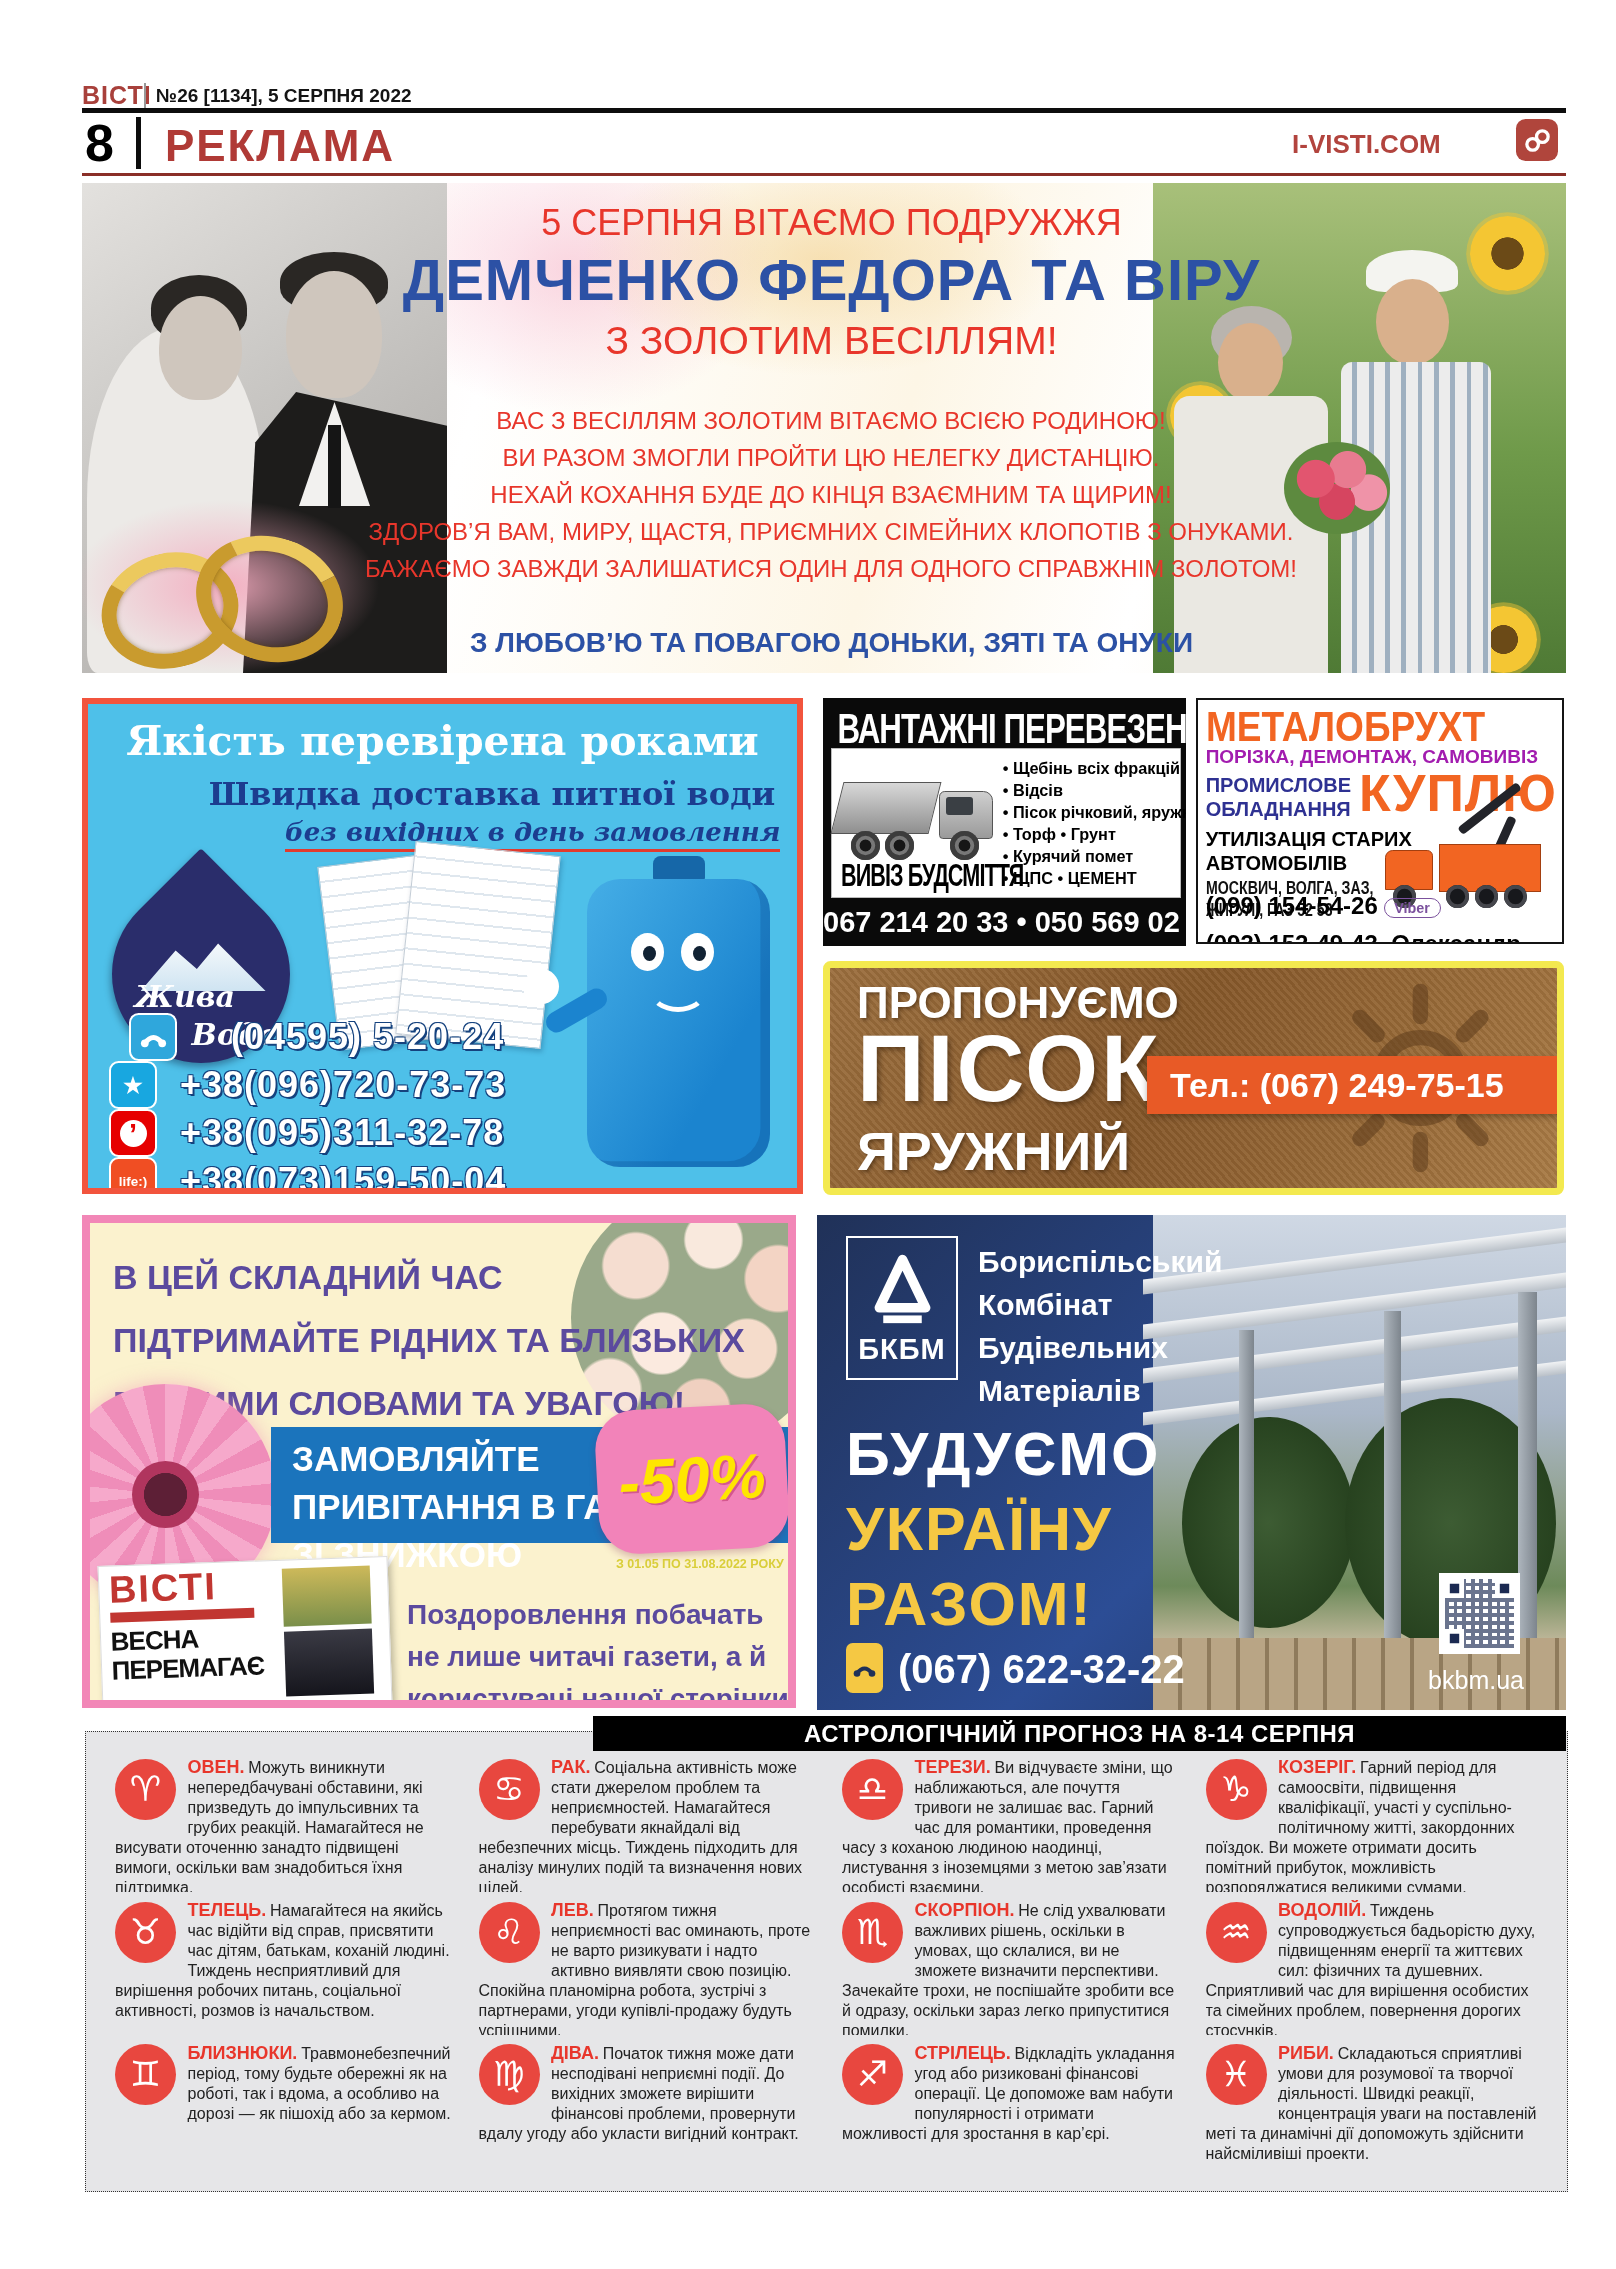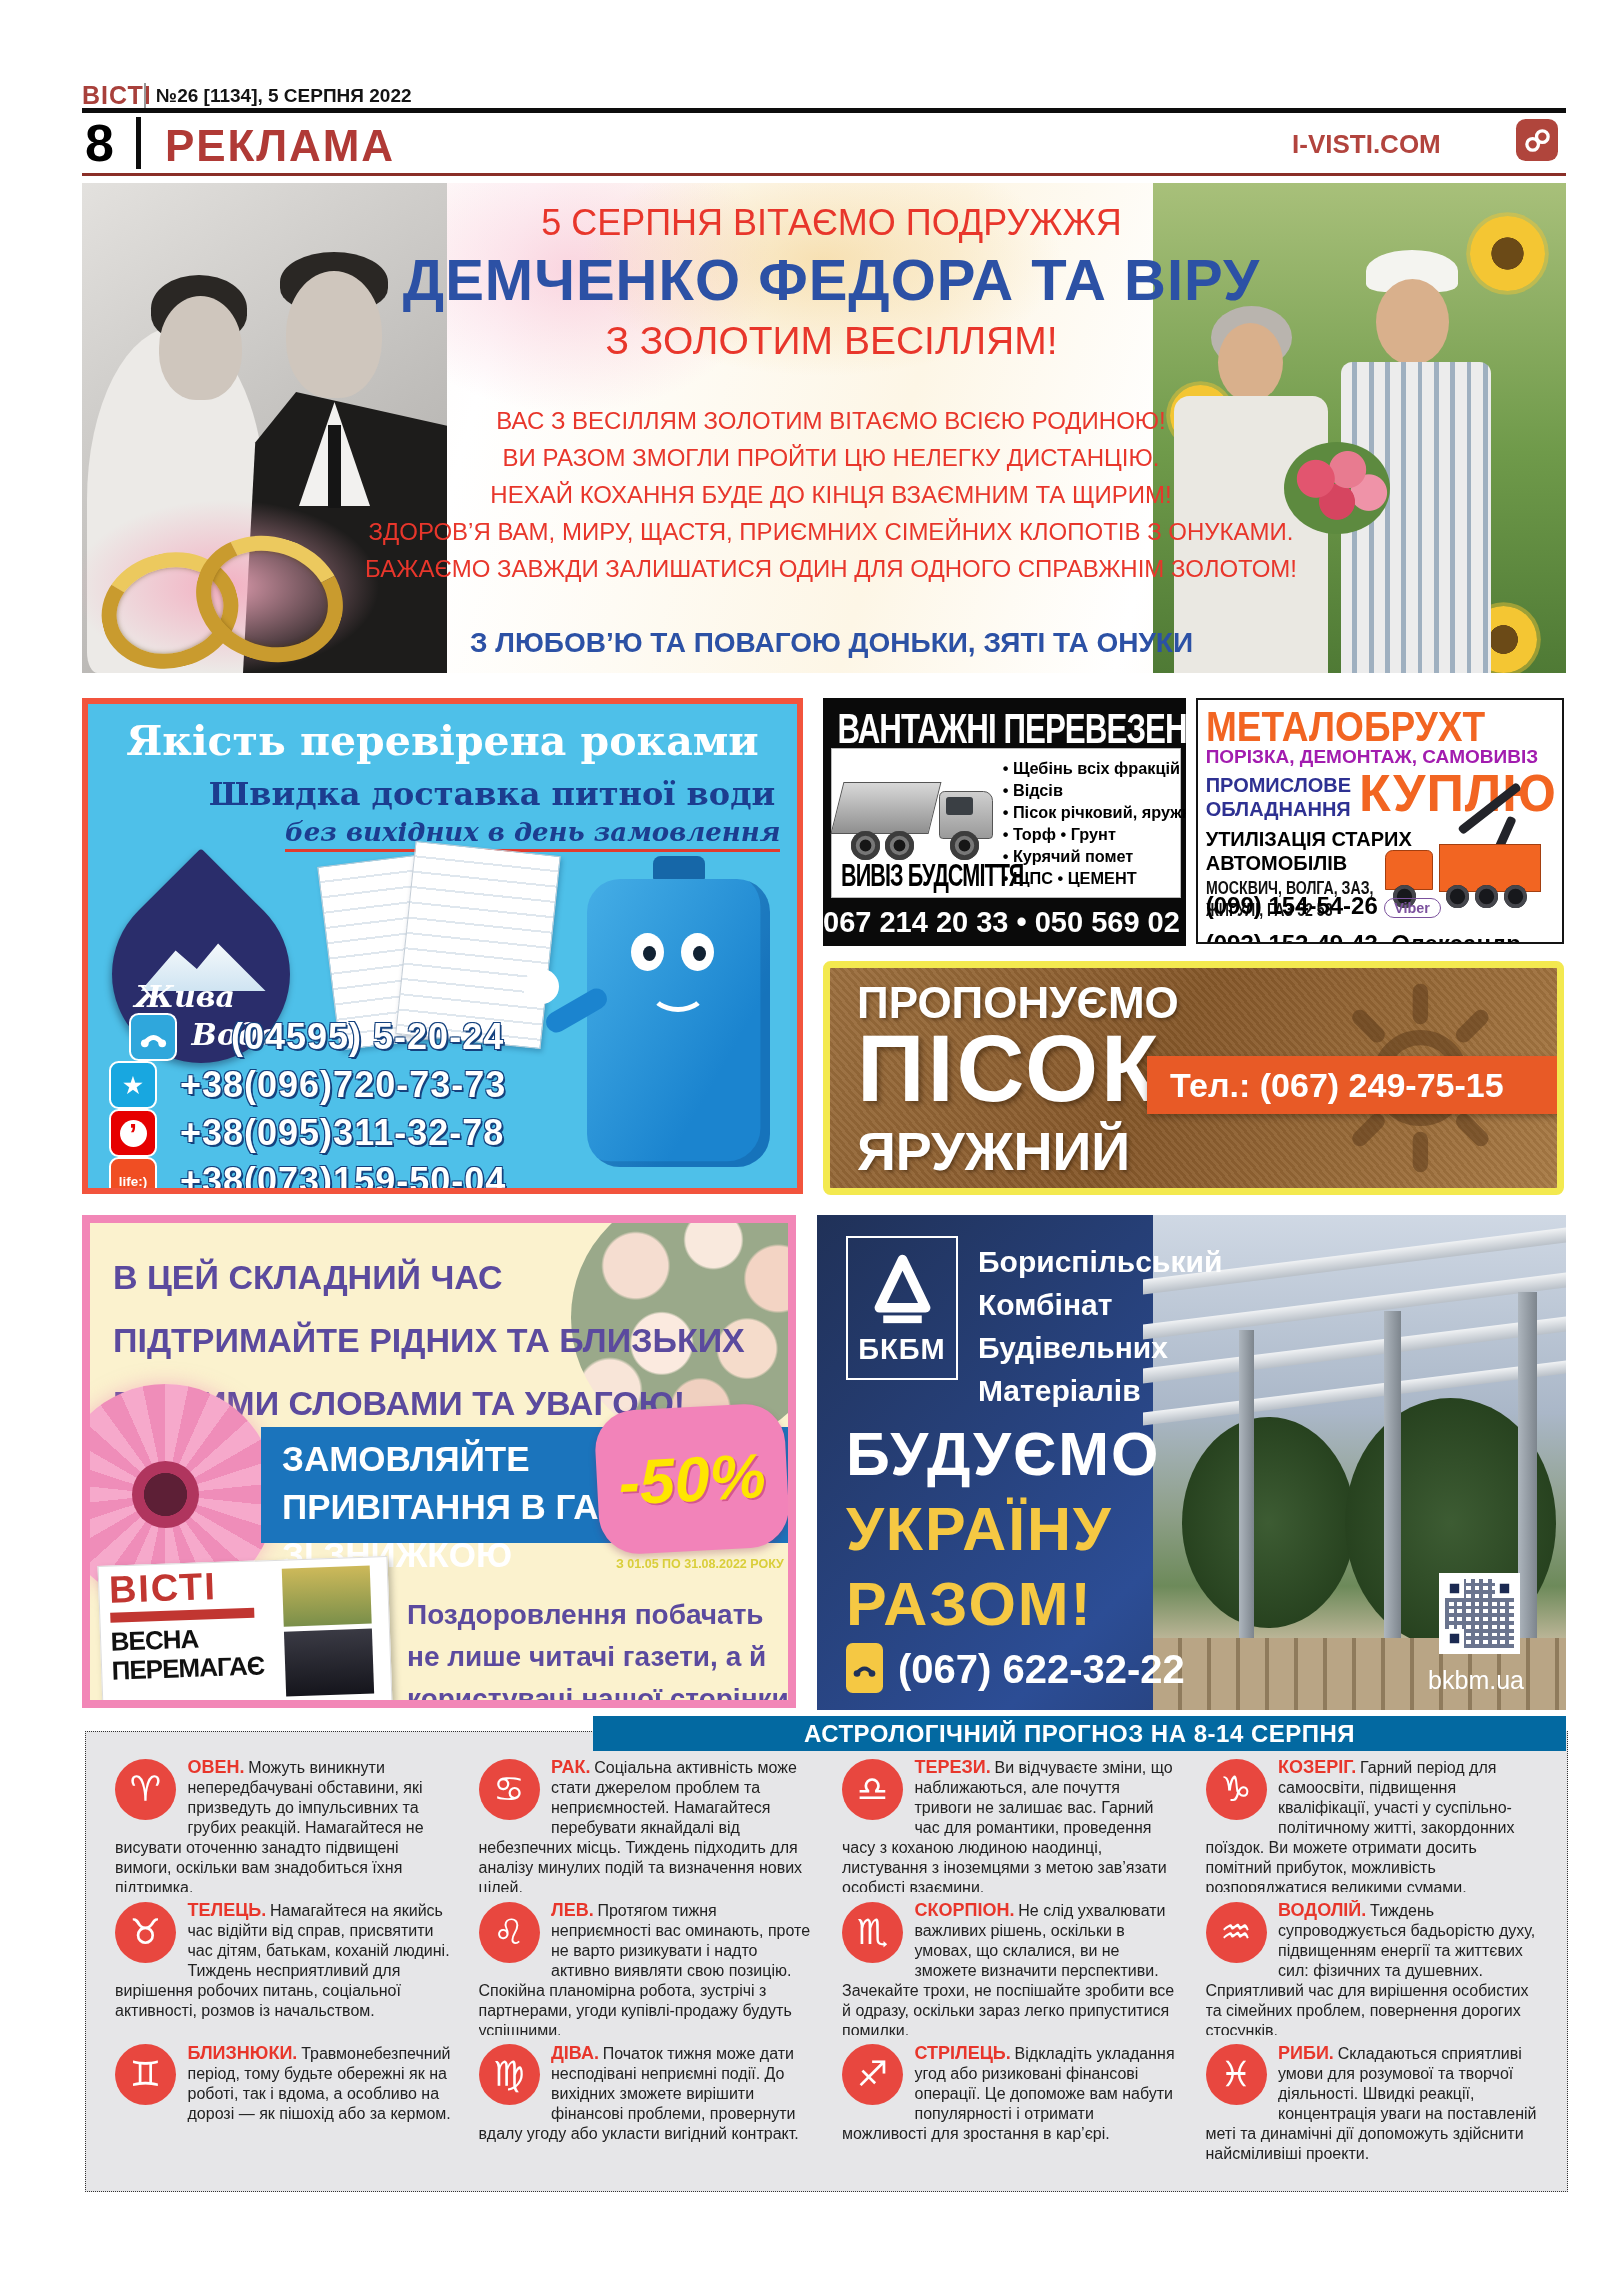--- a/index.html
+++ b/index.html
@@ -144,21 +144,21 @@
   .bk-phone{color:#fff;font-size:40px;font-weight:bold;}
   .bk-ph-ic{background:#f5c843;border-radius:6.7px;display:flex;align-items:center;justify-content:center;}
   .bk-site{color:#fff;font-size:25px;}
   .qr{background:#fff;}
   .qr-sq{background:#1b2a52;}
   .qr-noise{background:
     repeating-linear-gradient(90deg,#1b2a52 0 3.8px,transparent 3.8px 8.6px),
     repeating-linear-gradient(0deg,#1b2a52 0 3.8px,transparent 3.8px 7.7px);opacity:.65;}
 
   
-  .h-band{background:#0369a1;color:#fff;font-size:24px;font-weight:bold;display:flex;align-items:center;justify-content:center;letter-spacing:0.5px;z-index:5;}
+  .h-band{background:#000000;color:#fff;font-size:24px;font-weight:bold;display:flex;align-items:center;justify-content:center;letter-spacing:0.5px;z-index:5;}
   .h-box{background:#e6e6e8;border:1.9px dotted #333;}
   .h-grid{position:absolute;left:29px;top:25px;right:23px;bottom:13.4px;display:grid;grid-template-rows:repeat(3,1fr);grid-template-columns:repeat(4,1fr);grid-auto-flow:column;column-gap:25px;row-gap:7.7px;}
   .h-entry{font-size:16px;line-height:20px;color:#222;overflow:hidden;}
   .h-icon{float:left;width:61px;height:61px;margin:1.9px 11.5px 3.8px 0;background:#e8473f;border-radius:50%;color:#fff;font-size:35px;line-height:61px;text-align:center;font-family:"DejaVu Sans",sans-serif;}
   .h-name{color:#e8362b;font-weight:bold;font-size:18px;margin-right:3.8px;}
 </style>
 </head>
 <body>
 
 <div class="page">
@@ -359,21 +359,21 @@
   <div class="abs greet" style="left:82px;top:1215px;width:698px;height:477px;">
     <div class="abs roses" style="right:-42px;top:-35px;width:259px;height:259px;"></div>
     <div class="abs" style="left:23px;top:23px;">
       <div class="g-head">В ЦЕЙ СКЛАДНИЙ ЧАС</div>
       <div class="g-head">ПІДТРИМАЙТЕ РІДНИХ ТА БЛИЗЬКИХ</div>
       <div class="g-head">ГАРНИМИ СЛОВАМИ ТА УВАГОЮ!</div>
     </div>
     <div class="abs gerbera" style="left:-35px;top:161px;width:221px;height:221px;">
       <div class="abs gerb-c" style="left:77px;top:77px;width:67px;height:67px;"></div>
     </div>
-    <div class="abs g-band" style="left:171px;top:204px;width:527px;height:116px;">
+    <div class="abs g-band" style="left:181px;top:204px;width:527px;height:116px;">
       <div class="abs" style="left:21px;top:7.7px;">
         <div class="g-order">ЗАМОВЛЯЙТЕ</div>
         <div class="g-order">ПРИВІТАННЯ В ГАЗЕТІ</div>
         <div class="g-order">ЗІ ЗНИЖКОЮ</div>
       </div>
     </div>
     <div class="abs g-badge" style="left:507px;top:184px;width:190px;height:144px;">
       <span class="g-disc">-50%</span>
     </div>
     <div class="abs g-period" style="left:526px;top:334px;">З 01.05 ПО 31.08.2022 РОКУ</div>

